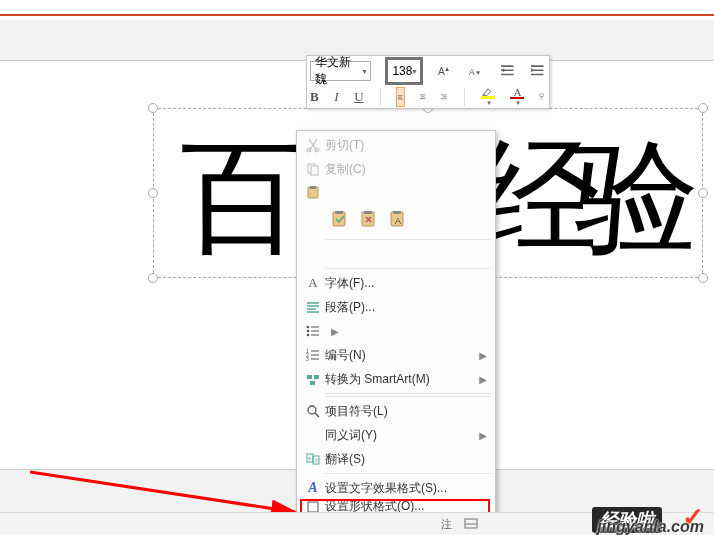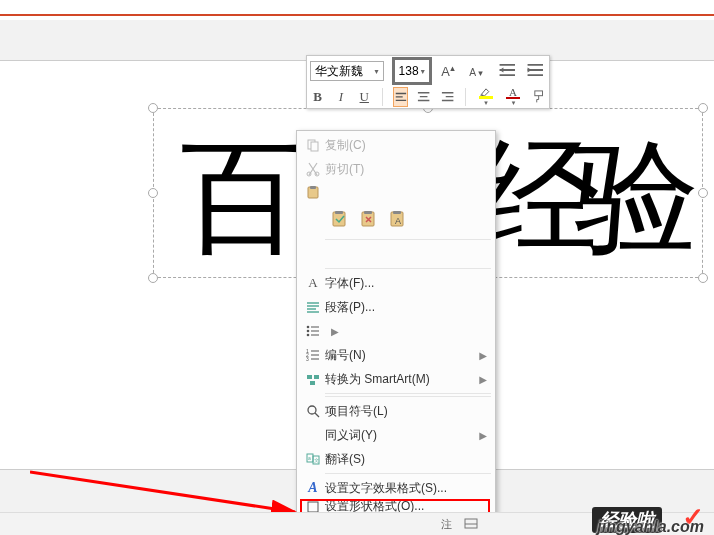--- a/index.html
+++ b/index.html
@@ -63,21 +63,21 @@
   .glyph4 { left: 574px; top: 115px; }
 
   
   .mini-toolbar {
     position: absolute; left: 306px; top: 55px;
     width: 244px;
     background: #fff;
     border: 1px solid #c6c6c6;
     box-shadow: 1px 1px 3px rgba(0,0,0,0.2);
   }
-  .tb-row { display: flex; align-items: center; padding: 1px 3px; gap: 8px; }
+  .tb-row { display: flex; align-items: center; padding: 1px 3px; gap: 14px; }
   .font-name {
     width: 78px; height: 20px;
     border: 1px solid #adadad;
     display: flex; align-items: center; padding: 0 4px;
     font-size: 12px;
     justify-content: space-between;
   }
   .font-size {
     width: 42px; height: 28px;
     border: 3px solid #737373;
@@ -279,35 +279,35 @@
             <path d="M8 7 v4 h-2 v3" fill="none" stroke="#666"></path>
           </svg>
       </div>
     </div>
   </div>
 
   <div class="ctx-menu">
     <div class="ctx-item disabled">
       <div class="ctx-icon">
         <svg viewBox="0 0 16 16">
-            <rect x="3" y="3" width="7" height="9" fill="none" stroke="#bbb"></rect>
-            <rect x="6" y="5" width="7" height="9" fill="#fcfcfc" stroke="#bbb"></rect>
-          </svg>
-      </div>
-      <span class="ctx-label">复制(C)</span>
-    </div>
-    <div class="ctx-item disabled">
-      <div class="ctx-icon">
-        <svg viewBox="0 0 16 16">
             <path d="M4 2 L12 14 M12 2 L4 14" stroke="#bbb" stroke-width="1.2"></path>
             <circle cx="4" cy="13" r="2" fill="none" stroke="#bbb"></circle>
             <circle cx="12" cy="13" r="2" fill="none" stroke="#bbb"></circle>
           </svg>
       </div>
       <span class="ctx-label">剪切(T)</span>
+    </div>
+    <div class="ctx-item disabled">
+      <div class="ctx-icon">
+        <svg viewBox="0 0 16 16">
+            <rect x="3" y="3" width="7" height="9" fill="none" stroke="#bbb"></rect>
+            <rect x="6" y="5" width="7" height="9" fill="#fcfcfc" stroke="#bbb"></rect>
+          </svg>
+      </div>
+      <span class="ctx-label">复制(C)</span>
     </div>
     <div class="ctx-item" style="height:22px;">
       <div class="ctx-icon">
         <svg viewBox="0 0 16 16">
             <rect x="3" y="3" width="10" height="11" rx="1" fill="#e8c98a" stroke="#b9955a"></rect>
             <rect x="5" y="2" width="6" height="3" rx="1" fill="#888"></rect>
           </svg>
       </div>
     </div>
     <div class="paste-row">

